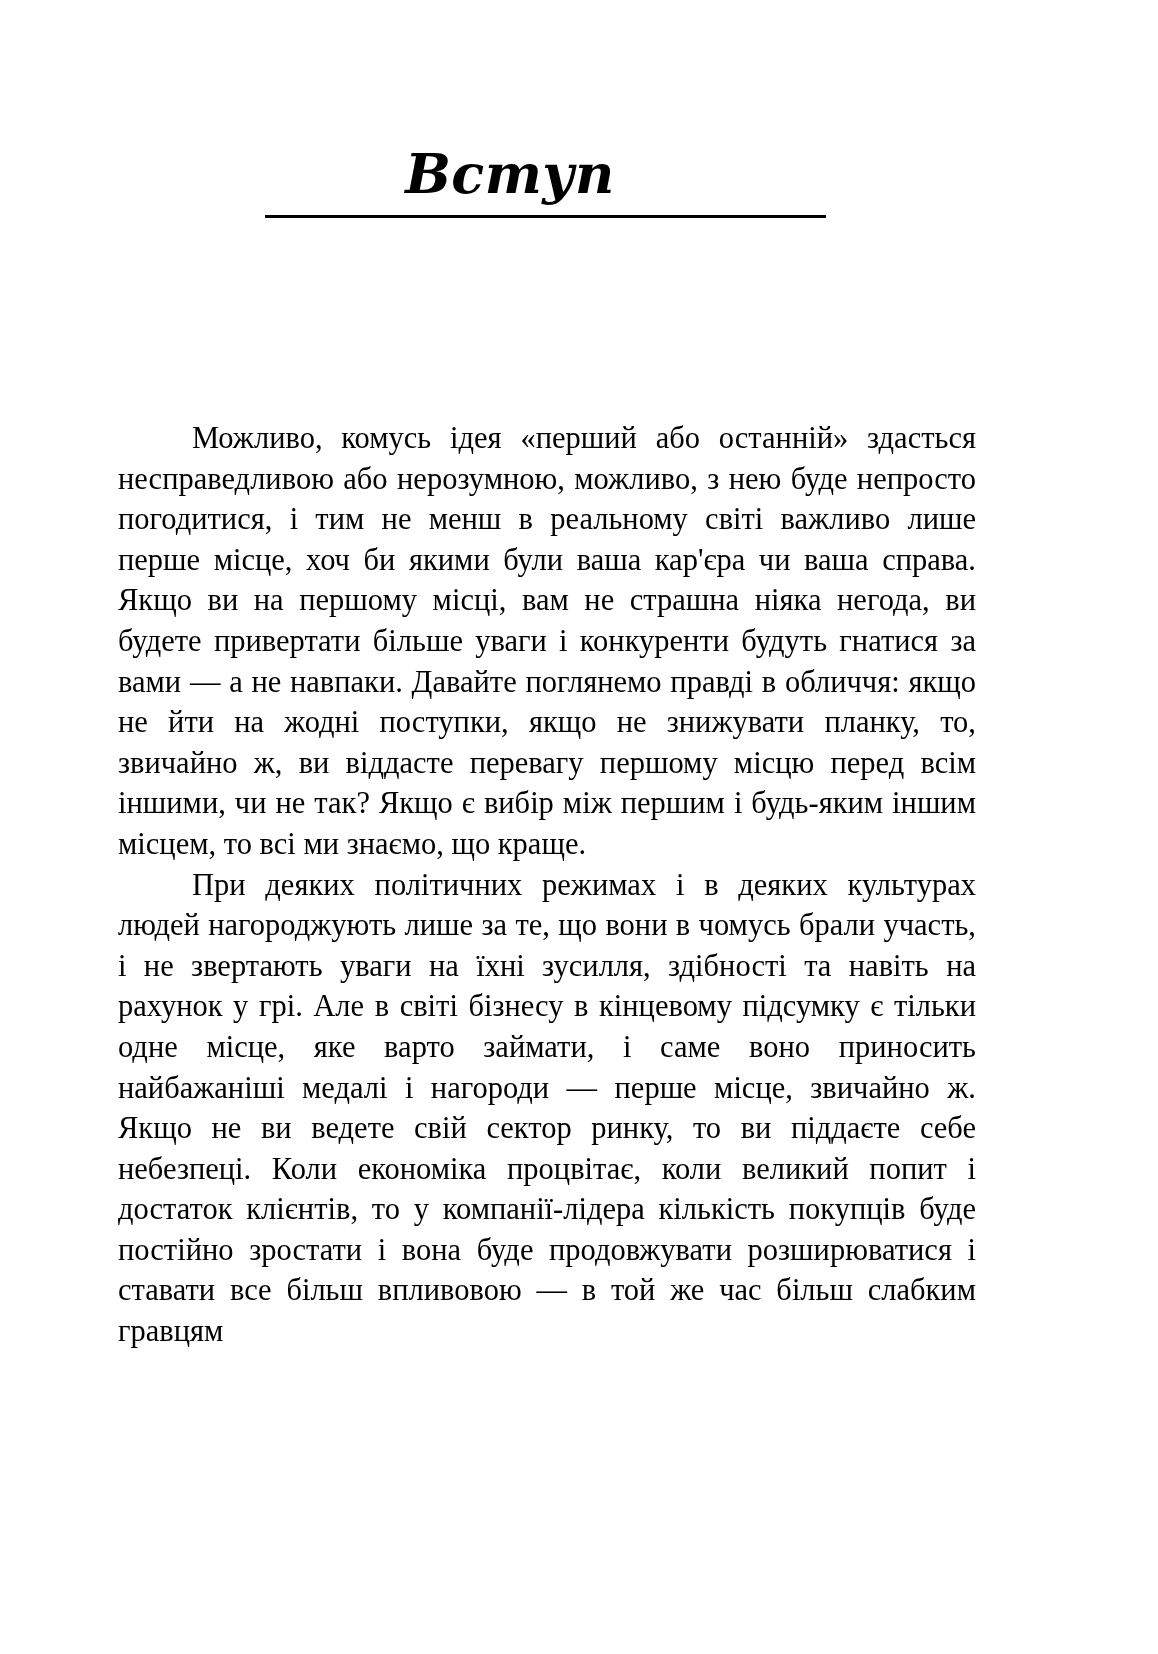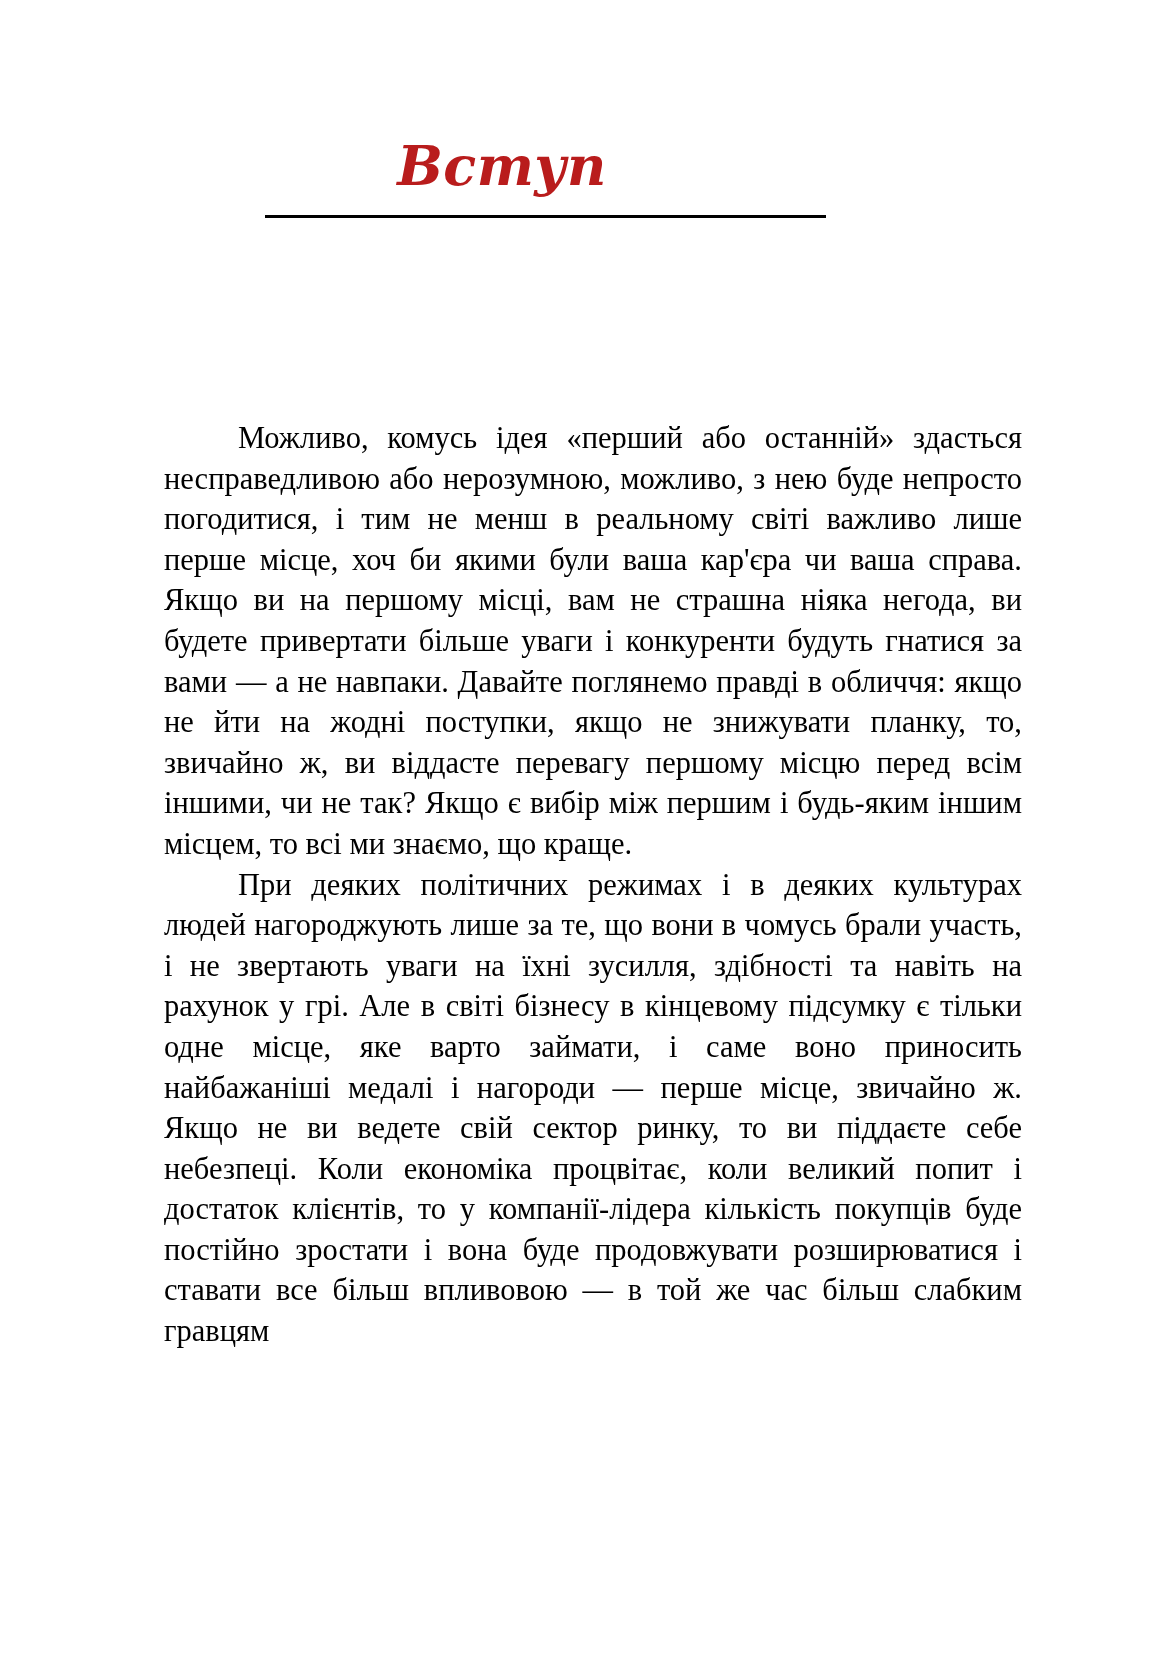--- a/index.html
+++ b/index.html
@@ -9,33 +9,33 @@
   }
   .page {
     position: relative;
     width: 1158px;
     height: 1654px;
     background: #ffffff;
     overflow: hidden;
     box-sizing: border-box;
   }
   .chapter-title {
-    margin: 0;
+    margin: 8px;
     padding: 0;
     position: absolute;
     left: 147px;
     top: 138px;
     width: 710px;
     text-align: center;
     font-family: "DejaVu Serif", "Liberation Serif", serif;
     font-weight: 700;
     font-style: italic;
     font-size: 54px;
     line-height: 1.05;
-    color: #b91c1c;
+    color: #000000;
     letter-spacing: 0.5px;
   }
   .title-rule {
     position: absolute;
     left: 265px;
     top: 215px;
     width: 561px;
     height: 3px;
     background: #000000;
   }
@@ -59,21 +59,20 @@
     top: 418px;
     width: 858px;
     font-family: "Liberation Serif", "DejaVu Serif", serif;
     font-size: 30.5px;
     line-height: 40.6px;
     color: #000000;
     text-align: justify;
     text-justify: inter-word;
     font-stretch: condensed;
     transform-origin: left top;
-    margin-left: 46px;
   }
   .body-text p {
     margin: 0 0 0 0;
     padding: 0;
     text-indent: 74px;
     text-align: justify;
   }
   .body-text p:last-child {
     margin-bottom: 0;
   }

